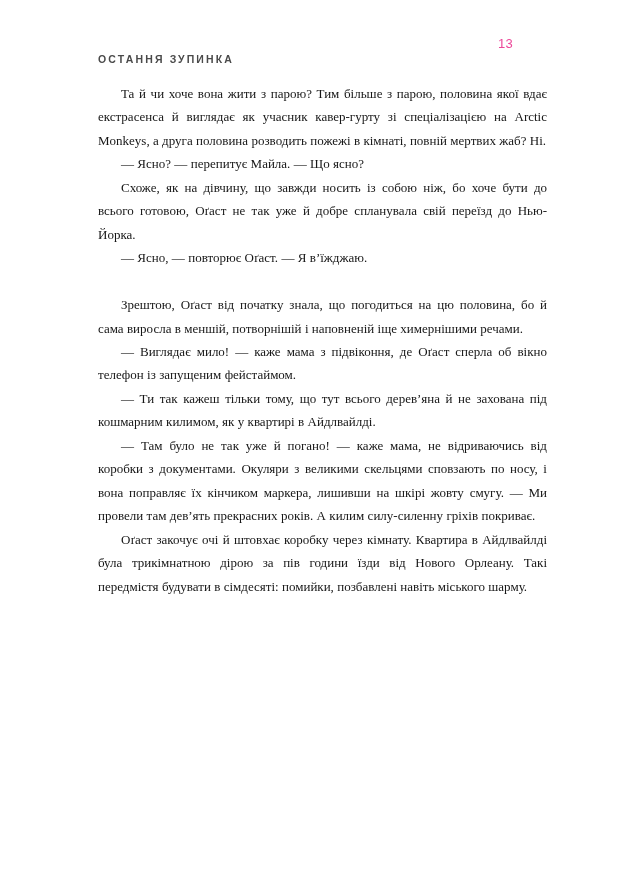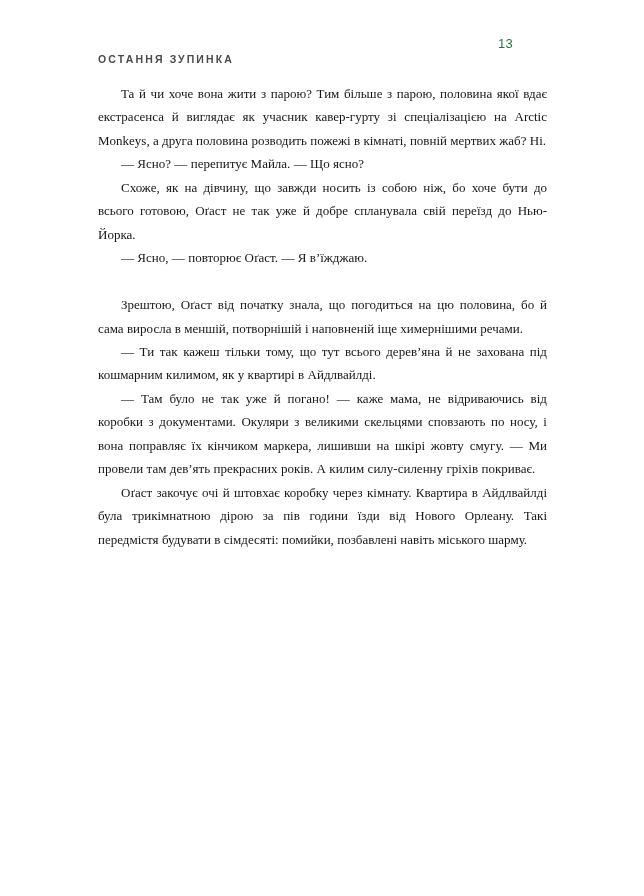--- a/index.html
+++ b/index.html
@@ -50,21 +50,21 @@
     top: 33px;
     left: 498px;
     width: 48px;
     height: 20px;
     display: flex;
     align-items: center;
     justify-content: flex-start;
     font-family: "Liberation Sans", "DejaVu Sans", sans-serif;
     font-size: 13px;
     font-weight: 400;
-    color: #15803d;
+    color: #ec4899;
     letter-spacing: 0.3px;
   }
 
   
   .text-block {
     position: absolute;
     top: 82px;
     left: 98px;
     width: 449px;
   }
@@ -107,18 +107,19 @@
   </div>
 
   <div class="folio">13</div>
 
   <div class="text-block">
       <p class="para">Та й чи хоче вона жити з парою? Тим більше з парою, половина якої вдає екстрасенса й виглядає як учасник кавер-гурту зі спеціалізацією на <span class="latin">Arctic Monkeys</span>, а друга половина розводить пожежі в кімнаті, повній мертвих жаб? Ні.</p>
       <p class="para dialogue">— Ясно? — перепитує Майла. — Що ясно?</p>
       <p class="para">Схоже, як на дівчину, що завжди носить із собою ніж, бо хоче бути до всього готовою, Оґаст не так уже й добре спланувала свій переїзд до Нью-Йорка.</p>
       <p class="para dialogue">— Ясно, — повторює Оґаст. — Я в’їжджаю.</p>
       <p class="para section-gap">Зрештою, Оґаст від початку знала, що погодиться на цю половина, бо й сама виросла в меншій, потворнішій і наповненій іще химернішими речами.</p>
+      <p class="para dialogue">— Виглядає мило! — каже мама з підвіконня, де Оґаст сперла об вікно телефон із запущеним фейстаймом.</p>
       <p class="para dialogue">— Ти так кажеш тільки тому, що тут всього дерев’яна й не захована під кошмарним килимом, як у квартирі в Айдлвайлді.</p>
       <p class="para dialogue">— Там було не так уже й погано! — каже мама, не відриваючись від коробки з документами. Окуляри з великими скельцями сповзають по носу, і вона поправляє їх кінчиком маркера, лишивши на шкірі жовту смугу. — Ми провели там дев’ять прекрасних років. А килим силу-силенну гріхів покриває.</p>
       <p class="para">Оґаст закочує очі й штовхає коробку через кімнату. Квартира в Айдлвайлді була трикімнатною дірою за пів години їзди від Нового Орлеану. Такі передмістя будувати в сімдесяті: помийки, позбавлені навіть міського шарму.</p>
     </div>
 
 </div>
 
 </body></html>

